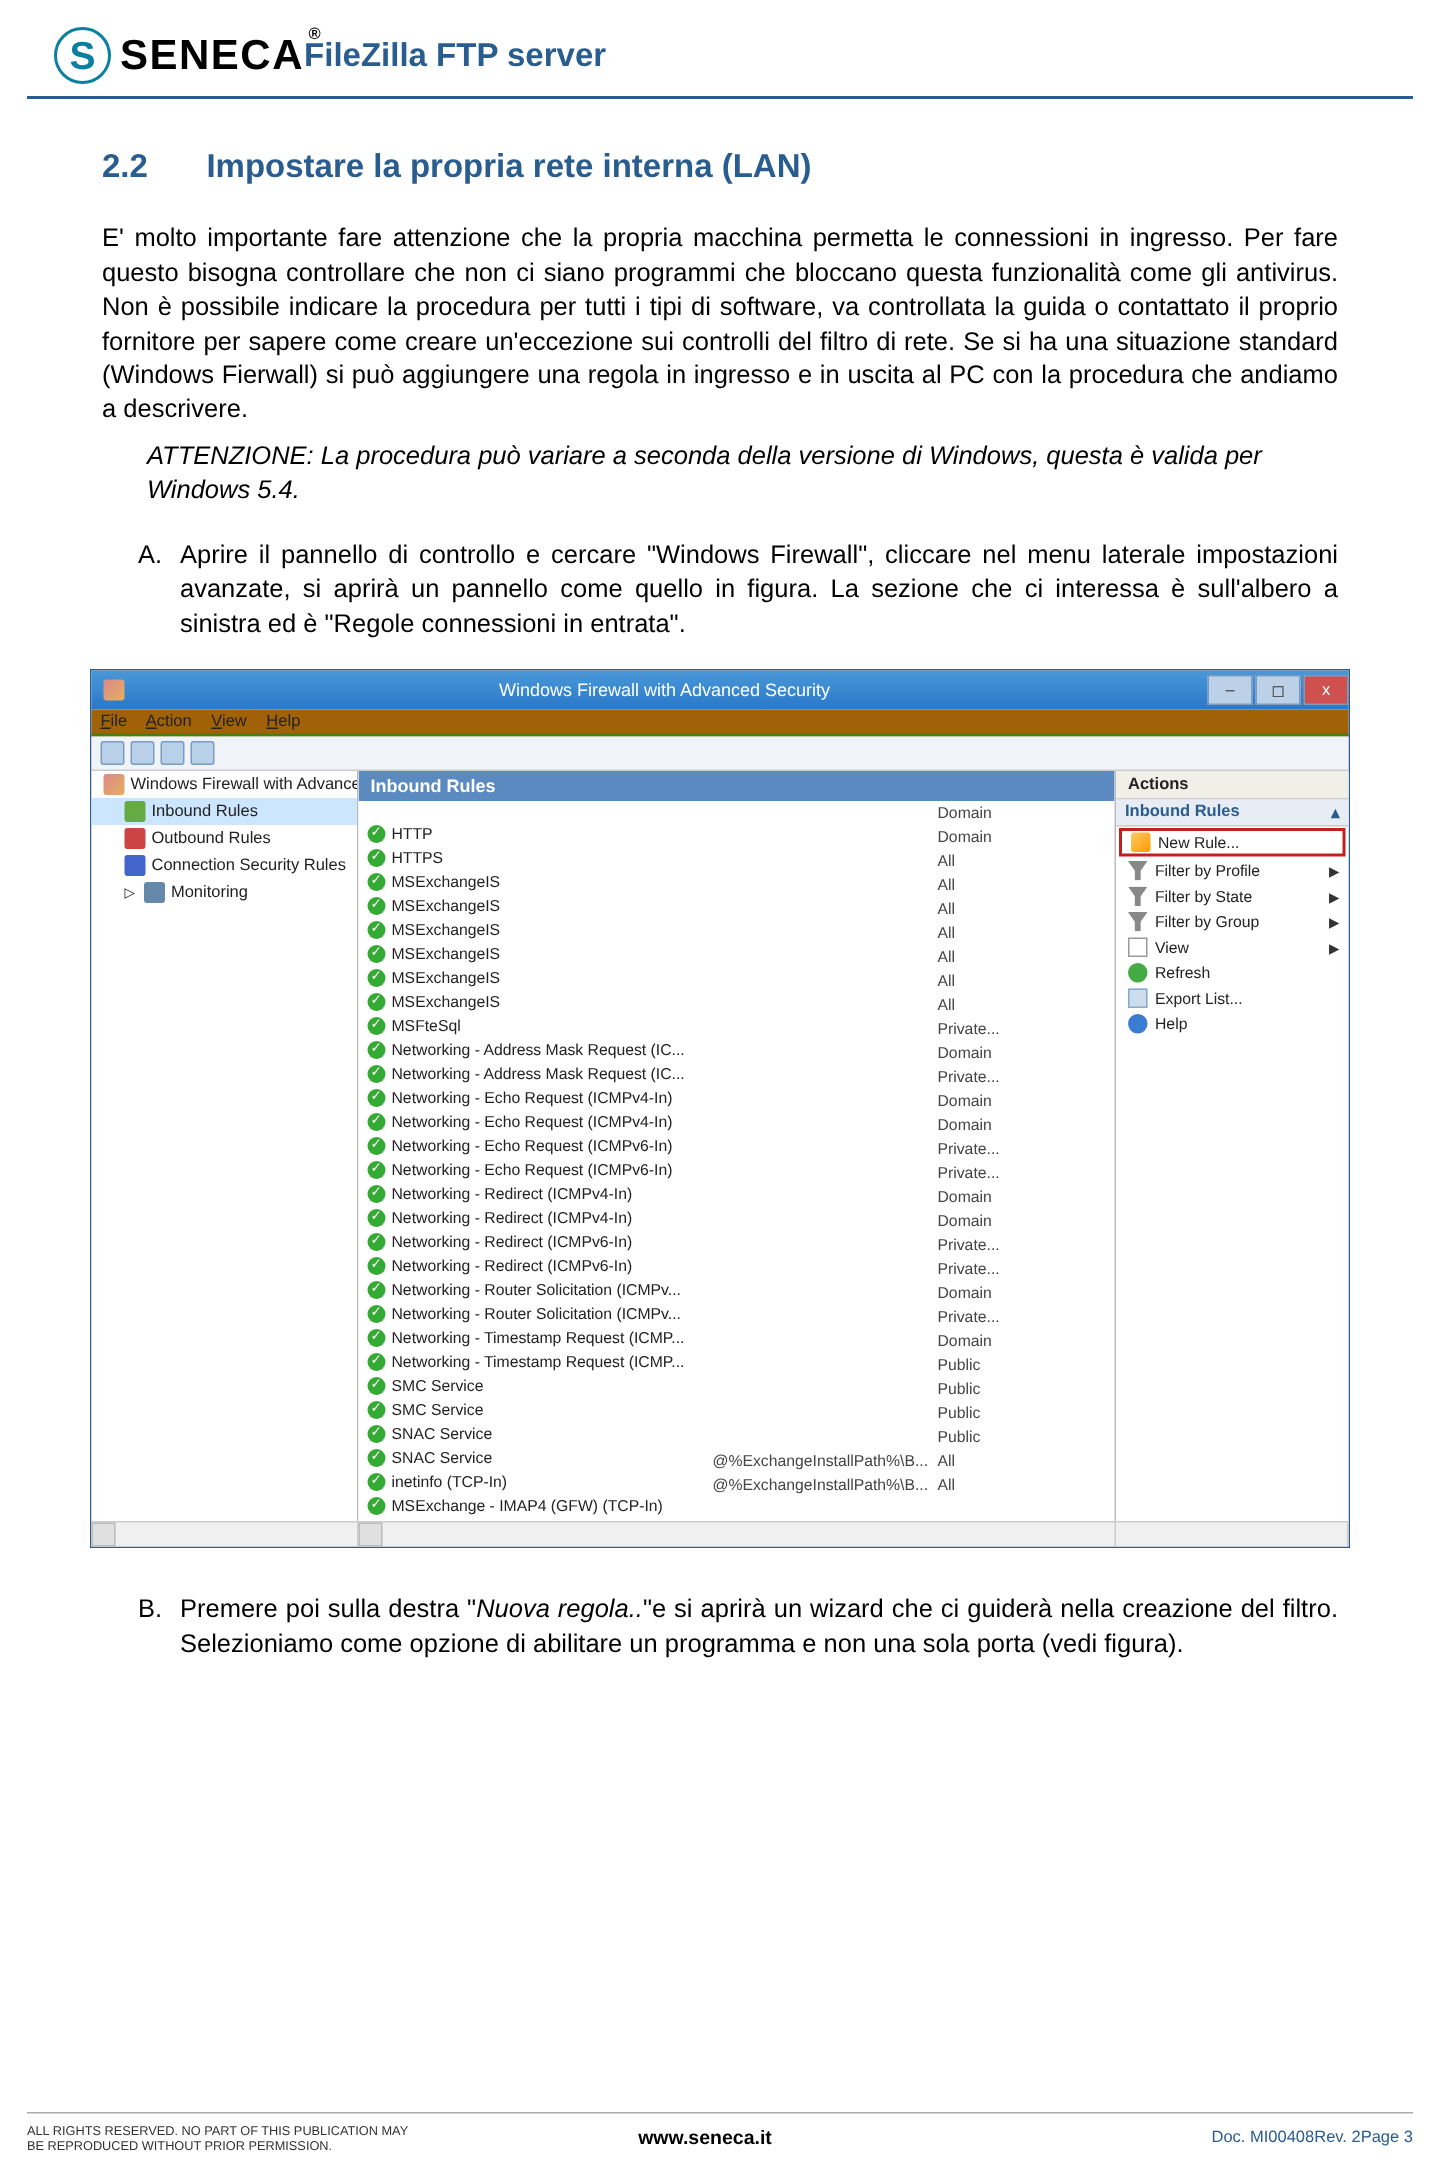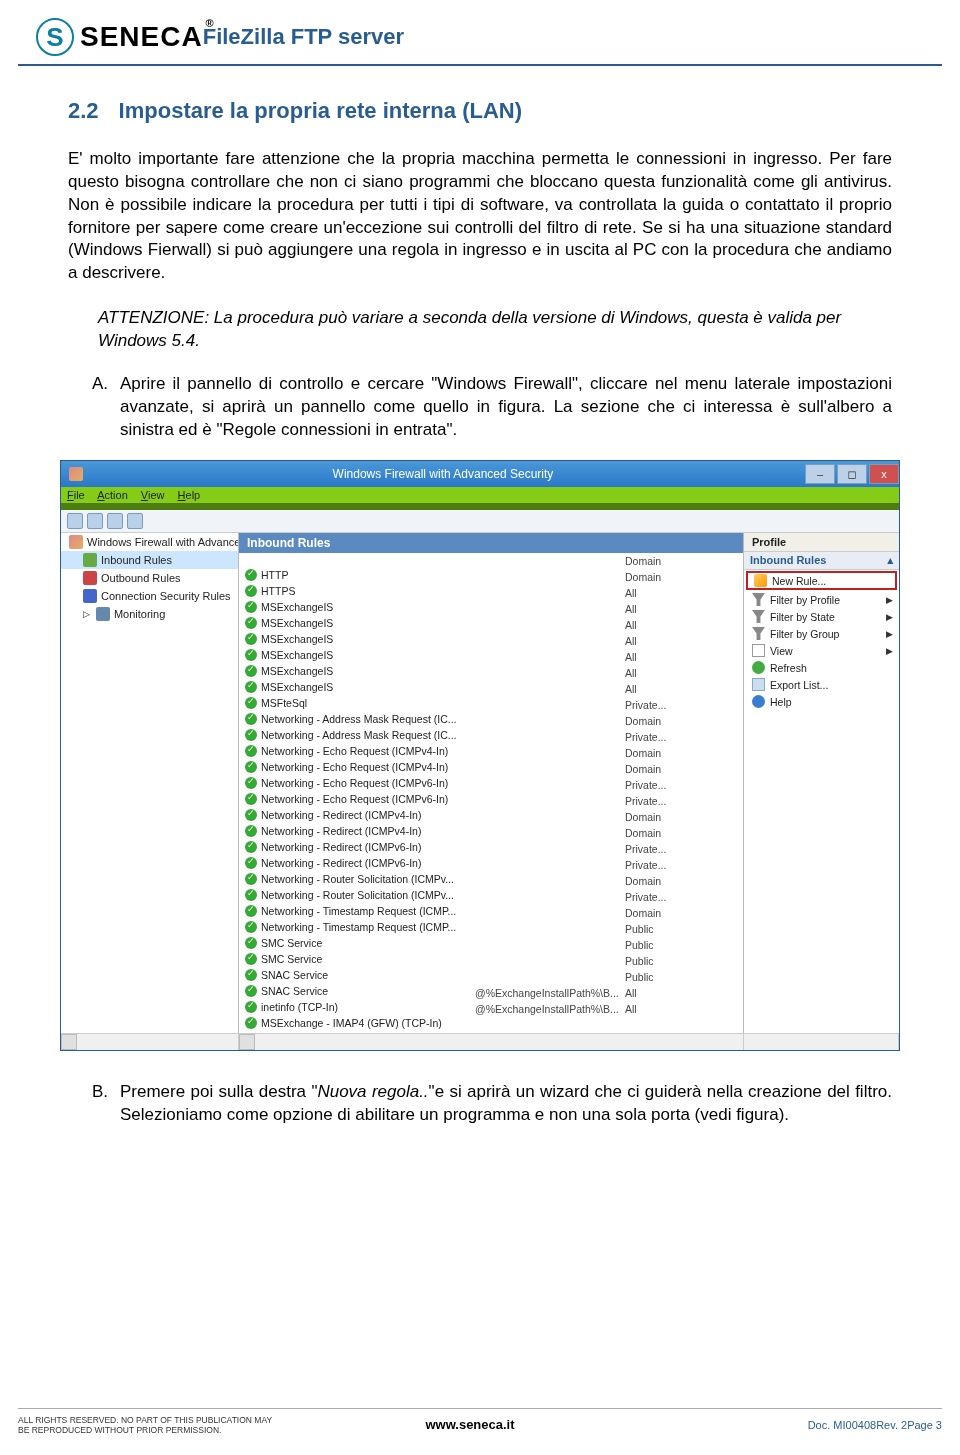--- a/index.html
+++ b/index.html
@@ -25,22 +25,22 @@
     border-radius: 50%;
     display: flex; align-items: center; justify-content: center;
     color: #0a7fa0; font-weight: bold; font-size: 26px;
   }
   .brand-text { font-weight: 900; font-size: 28px; letter-spacing: 1px; color: #000; position: relative; }
   .brand-text sup { font-size: 11px; position: absolute; top: -4px; right: -12px; }
   .header-center { flex: 1; text-align: center; font-weight: bold; font-size: 22px; color: #000; }
   .header-right { font-weight: bold; font-size: 22px; color: #2a5d8f; }
   .content { padding: 30px 68px 0 68px; font-size: 17px; line-height: 1.35; }
   .section-title { color: #2a5d8f; font-size: 22px; margin-bottom: 22px; }
-  .section-title .num { display: inline-block; margin-right: 20px; }
-  p.just { text-align: justify; margin-bottom: 22px; }
+  .section-title .num { display: inline-block; margin-right: 39px; }
+  p.just { text-align: justify; margin-bottom: 8px; }
   p.ital { font-style: italic; margin-left: 30px; margin-bottom: 20px; }
   .list-item { text-align: justify; margin-left: 52px; text-indent: -28px; margin-bottom: 18px; }
   .list-item .letter { display: inline-block; width: 28px; text-indent: 0; }
   .list-item .ital2 { font-style: italic; }
   .screenshot-wrap { padding: 0 60px; margin-top: 12px; }
   .win {
     border: 1px solid #2a5d8f;
     width: 100%;
     font-family: "Segoe UI", Tahoma, sans-serif;
     font-size: 11px;
@@ -53,21 +53,21 @@
     align-items: center;
     padding: 3px 0 3px 8px;
     font-size: 12px;
     position: relative;
     height: 26px;
   }
   .win-title-text { flex: 1; text-align: center; }
   .win-btns { display: flex; }
   .win-btn { width: 30px; height: 20px; background: #bcd0e8; border: 1px solid #7a9cc0; margin-left: 2px; display: flex; align-items: center; justify-content: center; color: #333; font-size: 11px; }
   .win-btn.close { background: #d05050; color: #fff; }
-  .win-menu { background: #84cc16; border-bottom: 7px solid #4d7c0f; padding: 2px 6px; font-size: 11px; }
+  .win-menu { background: #a16207; border-bottom: 2px solid #4d7c0f; padding: 2px 6px; font-size: 11px; }
   .win-menu span { margin-right: 10px; }
   .win-menu span u { text-decoration: underline; }
   .win-tb { background: #f0f4f8; border-bottom: 1px solid #ccc; padding: 3px 6px; display: flex; gap: 4px; }
   .tb-ic { width: 16px; height: 16px; background: #b8d0e8; border: 1px solid #7a9cc0; border-radius: 2px; }
   .win-body { display: flex; height: 500px; }
   .tree-pane { width: 178px; border-right: 1px solid #bbb; background: #fff; overflow: hidden; }
   .tree-item { padding: 2px 4px 2px 8px; display: flex; align-items: center; gap: 4px; white-space: nowrap; overflow: hidden; text-overflow: ellipsis; }
   .tree-item.sel { background: #cde6ff; }
   .ic { width: 14px; height: 14px; display: inline-block; flex-shrink: 0; }
   .ic-fw { background: linear-gradient(135deg,#d88,#e4b060); border-radius: 2px; }
@@ -420,21 +420,21 @@
               <div class="rc-name">
                 <span class="check-ic"></span>
                 <span>MSExchange - IMAP4 (GFW) (TCP-In)</span>
               </div>
               <div class="rc-group">@%ExchangeInstallPath%\B...</div>
               <div class="rc-profile">All</div>
             </div>
           </div>
       </div>
       <div class="actions-pane">
-        <div class="actions-header">Profile</div>
+        <div class="actions-header">Actions</div>
         <div class="act-subhead">
             <span>Inbound Rules</span>
             <span>▴</span>
           </div>
         <div class="act-item hl">
             <span class="aic aic-new"></span>
             <span>New Rule...</span>
           </div>
         <div class="act-item">
             <span class="aic aic-filter"></span>

